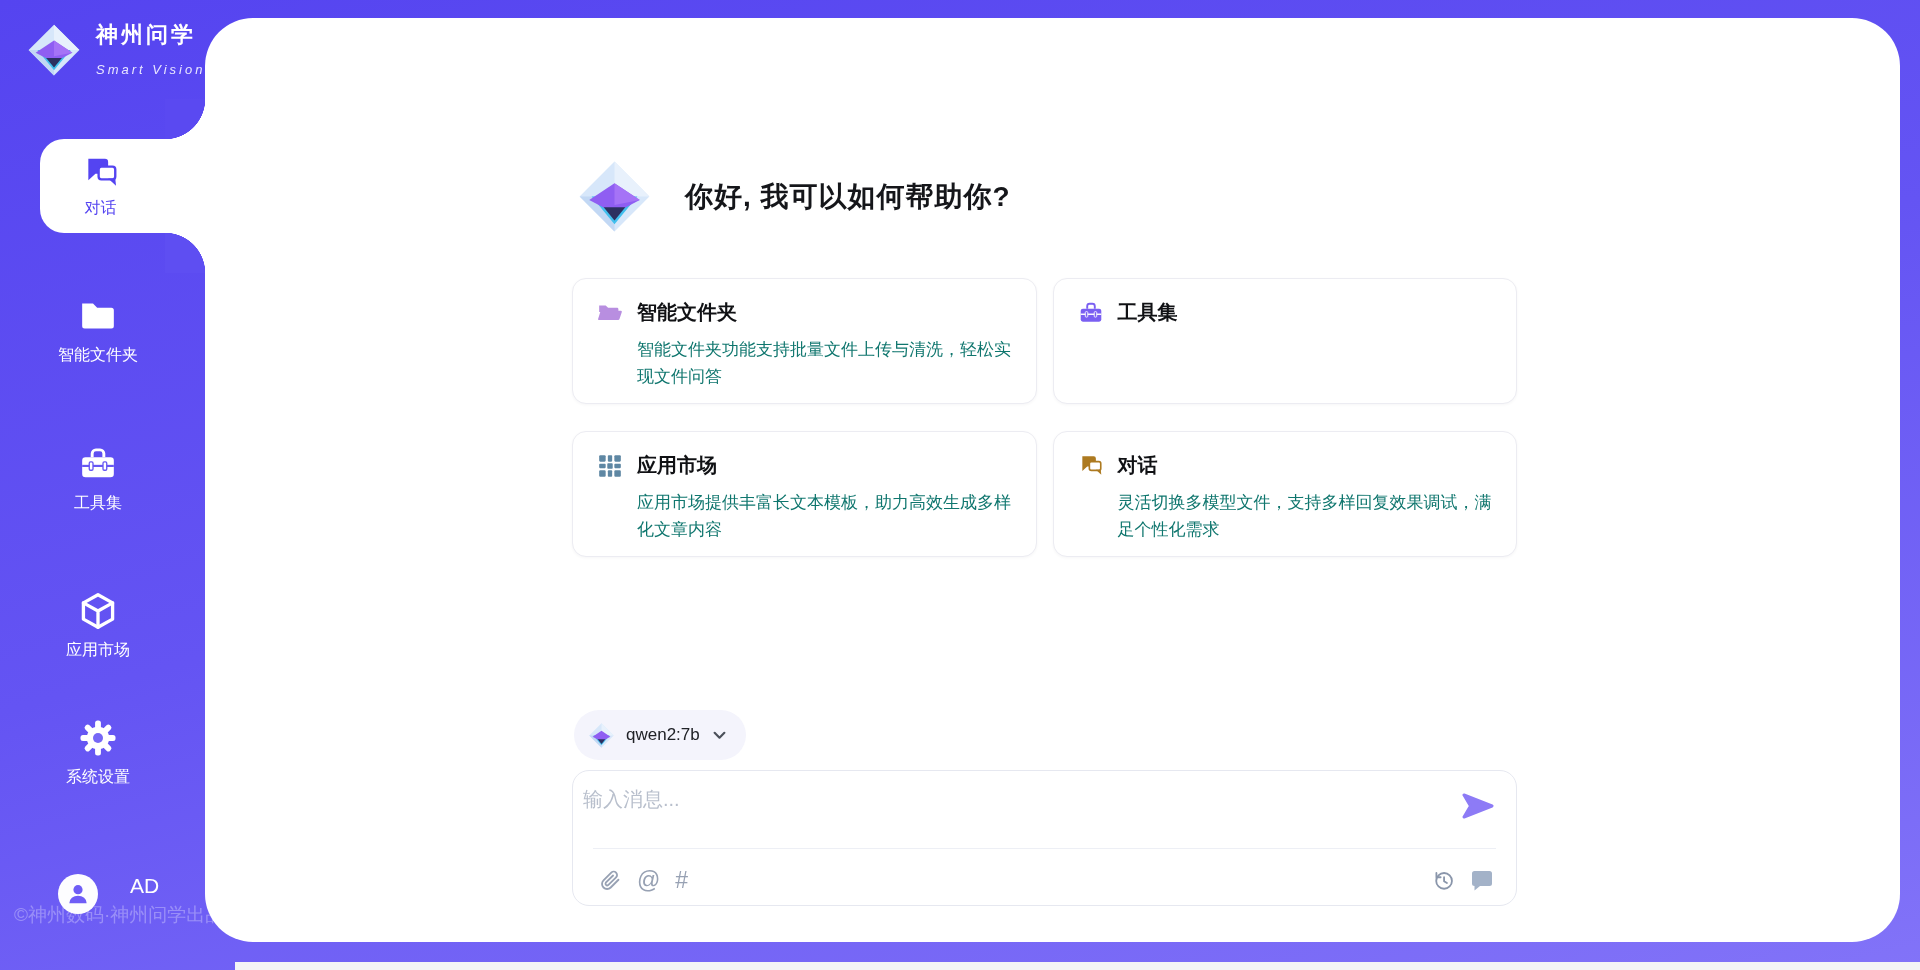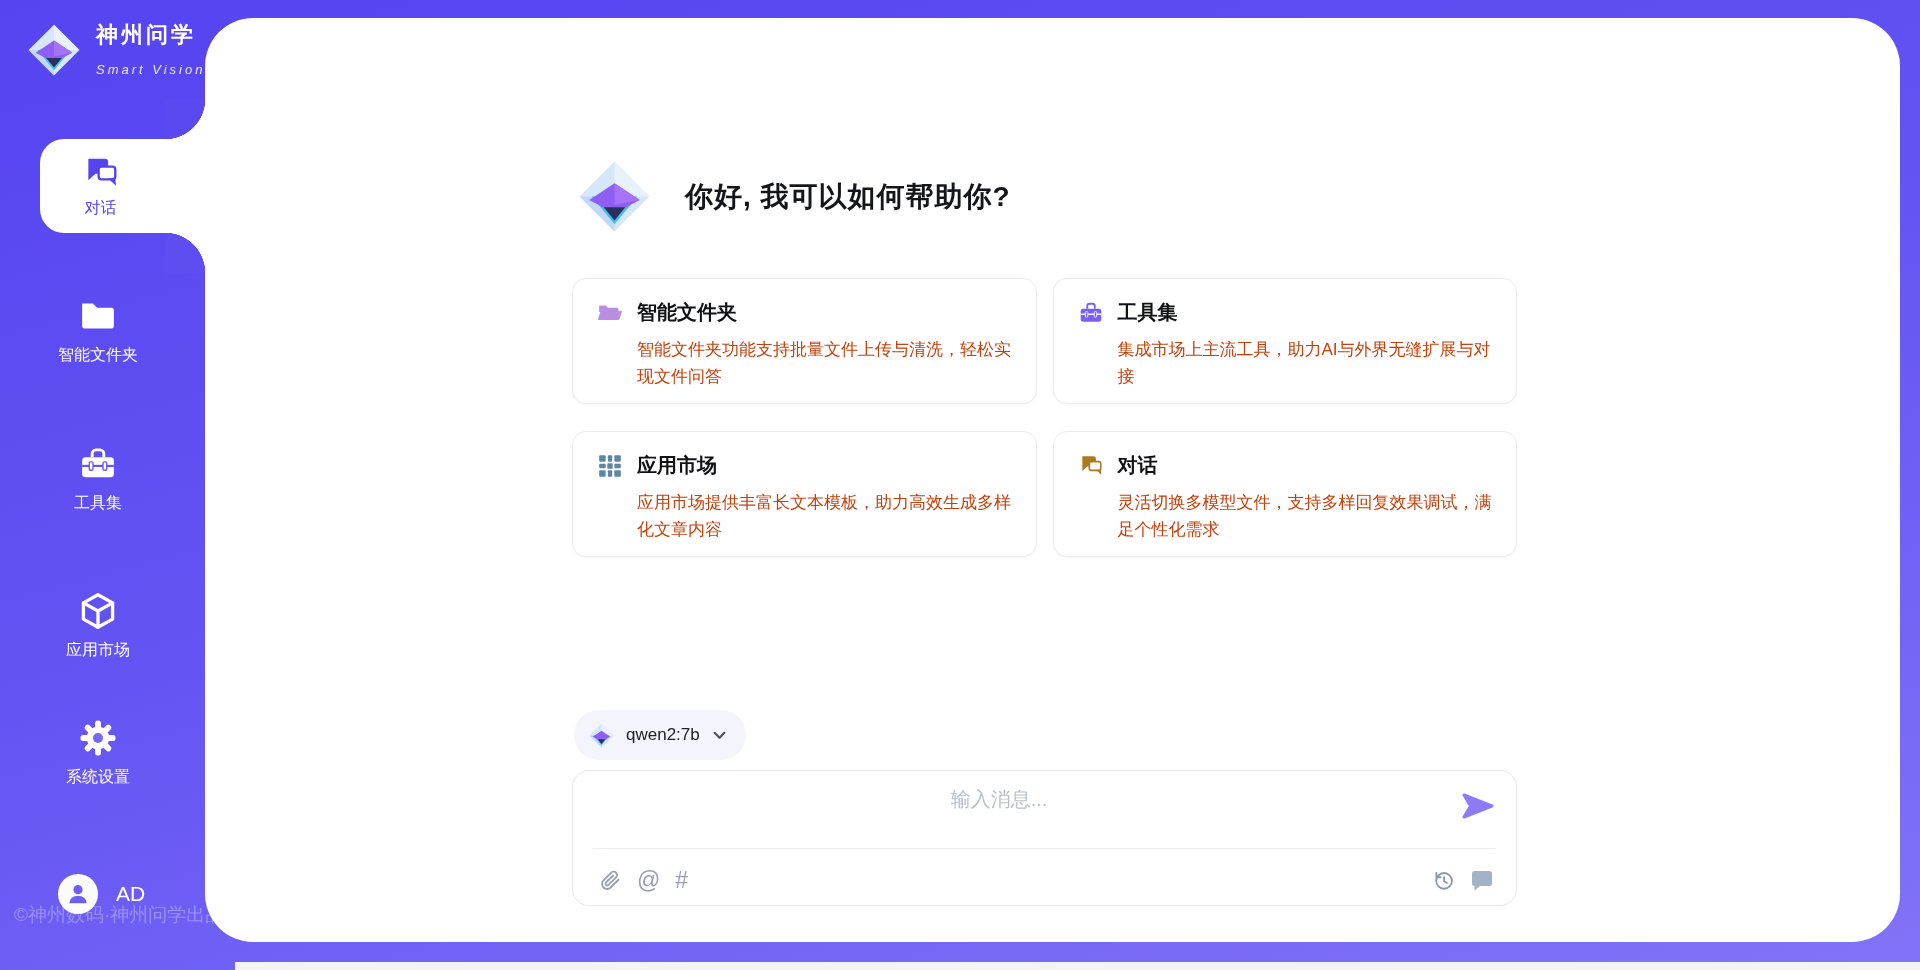--- a/index.html
+++ b/index.html
@@ -26,21 +26,21 @@
   .tab-active{position:absolute;left:40px;top:139px;width:165px;height:94px;background:#fff;
               border-radius:24px 0 0 24px;display:flex;flex-direction:column;align-items:center;
               justify-content:center;gap:6px;padding-right:44px;box-sizing:border-box;
               color:#5444f1;z-index:2;cursor:pointer;}
   .tab-active .nico{width:38px;height:38px;}
   .tab-active .nlabel{font-size:16px;color:#5444f1;}
   .patch{position:absolute;width:40px;height:40px;z-index:2;}
   .patch.top{left:165px;top:99px;background:radial-gradient(circle 41px at 0 0,#5a49f1 0 40px,transparent 40.5px) #fff;}
   .patch.bottom{left:165px;top:233px;background:radial-gradient(circle 41px at 0 100%,#5e4ef2 0 40px,transparent 40.5px) #fff;}
 
-  .user-row{position:absolute;left:58px;top:874px;display:flex;align-items:center;gap:18px;z-index:3;cursor:pointer;}
+  .user-row{position:absolute;left:58px;top:874px;display:flex;align-items:flex-start;gap:32px;z-index:3;cursor:pointer;}
   .avatar{width:40px;height:40px;border-radius:50%;background:#fdfdff;display:flex;
           align-items:center;justify-content:center;color:#6f5df6;}
   .avatar svg{width:26px;height:26px;}
   .user-name{color:#fff;font-size:21px;}
   .copyright{position:absolute;left:14px;top:902px;color:rgba(255,255,255,0.3);font-size:19px;z-index:3;}
 
   .scroll-strip{position:absolute;left:235px;right:0;bottom:0;height:8px;background:#f4f4f6;z-index:4;}
 
   
   .greeting{position:absolute;left:576px;top:158px;display:flex;align-items:center;gap:32px;z-index:2;}
@@ -48,35 +48,35 @@
   .greeting-text{font-size:28px;font-weight:bold;color:#15161a;letter-spacing:1px;}
 
   
   .cards{position:absolute;left:572px;top:278px;width:945px;display:grid;
          grid-template-columns:1fr 1fr;column-gap:16px;row-gap:27px;z-index:2;}
   .card{background:#fff;border:1px solid #ececf2;border-radius:14px;height:126px;
         box-sizing:border-box;padding:20px 24px;box-shadow:0 1px 3px rgba(25,25,60,0.04);cursor:pointer;}
   .card-head{display:flex;align-items:center;gap:14px;}
   .card-head .cico{width:26px;height:26px;}
   .card-title{font-size:20px;font-weight:bold;color:#101114;}
-  .card-desc{margin:10px 0 0 40px;font-size:17px;line-height:1.6;color:#c2410c;}
+  .card-desc{margin:10px 0 0 40px;font-size:17px;line-height:1.6;color:#0f766e;}
 
   
   .model-pill{position:absolute;left:574px;top:710px;height:50px;display:flex;align-items:center;
               gap:11px;padding:0 20px 0 14px;background:#f4f4fc;border-radius:25px;z-index:2;cursor:pointer;}
   .model-pill .logo{width:27px;height:27px;}
   .model-label{font-size:17px;color:#202227;}
   .model-pill .chev{width:13px;height:9px;margin-left:2px;}
 
   
   .composer{position:absolute;left:572px;top:770px;width:945px;height:136px;background:#fff;
             border:1px solid #e6e8f0;border-radius:17px;box-sizing:border-box;z-index:2;}
-  .composer textarea{position:absolute;left:14px;top:13px;width:820px;height:56px;border:none;
+  .composer textarea{position:absolute;left:8px;top:13px;width:820px;height:56px;border:none;
             outline:none;resize:none;background:transparent;font-family:"Liberation Sans","DejaVu Sans",sans-serif;
-            font-size:20px;color:#30353f;text-align:center;}
+            font-size:20px;color:#30353f;}
   .composer textarea::placeholder{color:#b8bfcc;}
   .send-btn{position:absolute;right:22px;top:22px;width:32px;height:26px;border:none;background:transparent;
             padding:0;cursor:pointer;}
   .composer .divider{position:absolute;left:20px;right:20px;top:77px;height:1px;background:#edeff5;}
   .c-left{position:absolute;left:26px;bottom:13px;display:flex;align-items:center;gap:15px;color:#97a1b3;}
   .c-left .glyph{font-size:23px;line-height:1;cursor:pointer;}
   .c-left svg{width:23px;height:23px;cursor:pointer;}
   .c-right{position:absolute;right:22px;bottom:13px;display:flex;align-items:center;gap:15px;}
   .c-right .hist{width:23px;height:23px;color:#8a96ab;cursor:pointer;}
   .c-right .bub{width:24px;height:24px;color:#a3b2c8;cursor:pointer;}
@@ -198,21 +198,20 @@
       <div class="card-head">
         <svg class="cico" viewBox="0 0 48 48" style="color:#7a5ff2">
           <path d="M17 16 v-4.5 a4.5 4.5 0 0 1 4.5 -4.5 h5 a4.5 4.5 0 0 1 4.5 4.5 V16" fill="none" stroke="currentColor" stroke-width="3.5"></path>
           <rect x="5" y="16" width="38" height="24" rx="4" fill="currentColor"></rect>
           <rect x="5" y="25" width="38" height="2.6" fill="#ffffff"></rect>
           <rect x="13.5" y="21.5" width="4.5" height="10" rx="1.5" fill="currentColor" stroke="#ffffff" stroke-width="1.6"></rect>
           <rect x="30" y="21.5" width="4.5" height="10" rx="1.5" fill="currentColor" stroke="#ffffff" stroke-width="1.6"></rect>
         </svg>
         <div class="card-title">工具集</div>
       </div>
-      <div class="card-desc">集成市场上主流工具，助力AI与外界无缝扩展与对接</div>
     </div>
 
     <div class="card">
       <div class="card-head">
         <svg class="cico" viewBox="0 0 48 48" fill="#5e87a3">
           <rect x="4" y="4" width="12" height="12" rx="2"></rect>
           <rect x="32" y="4" width="12" height="12" rx="2"></rect>
           <rect x="4" y="32" width="12" height="12" rx="2"></rect>
           <rect x="32" y="32" width="12" height="12" rx="2"></rect>
           <rect x="20" y="4" width="8" height="12" rx="1.5"></rect>

